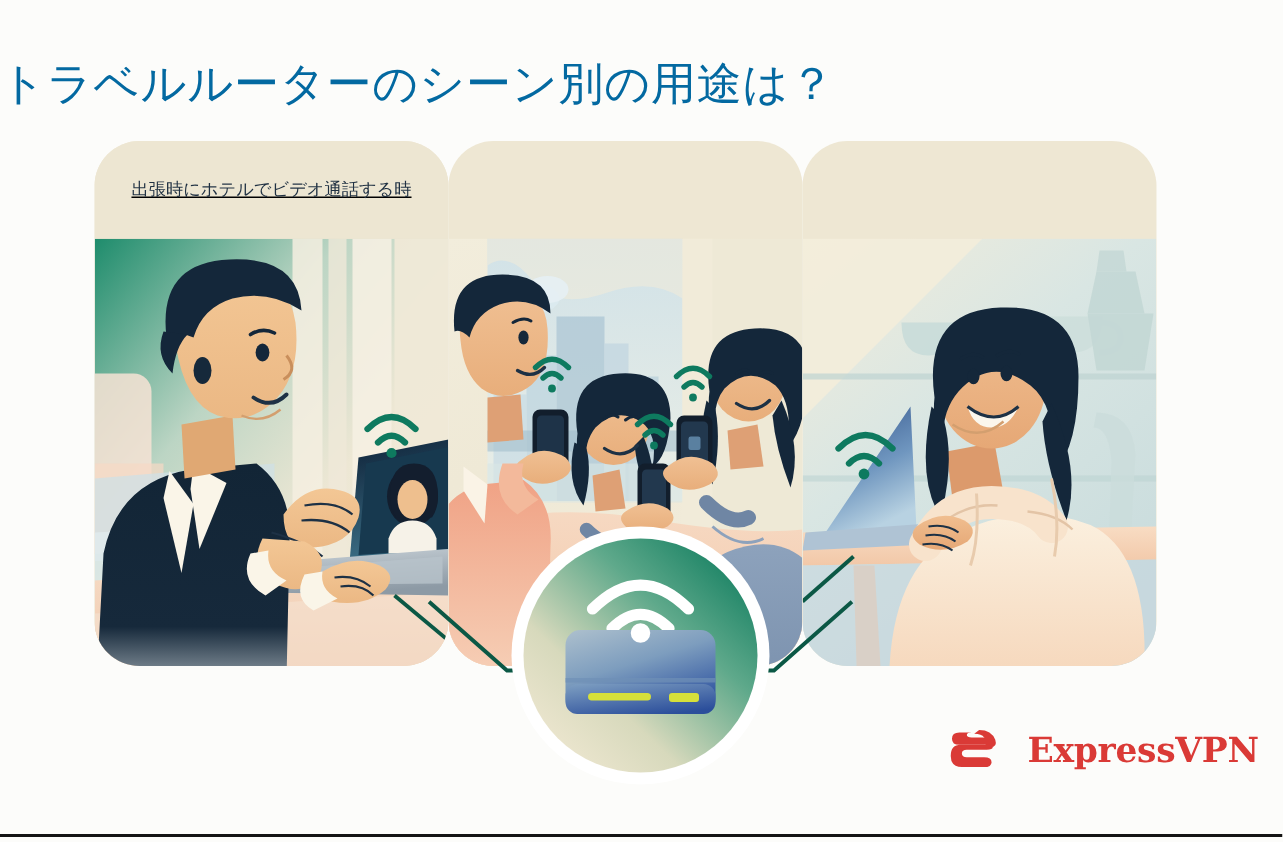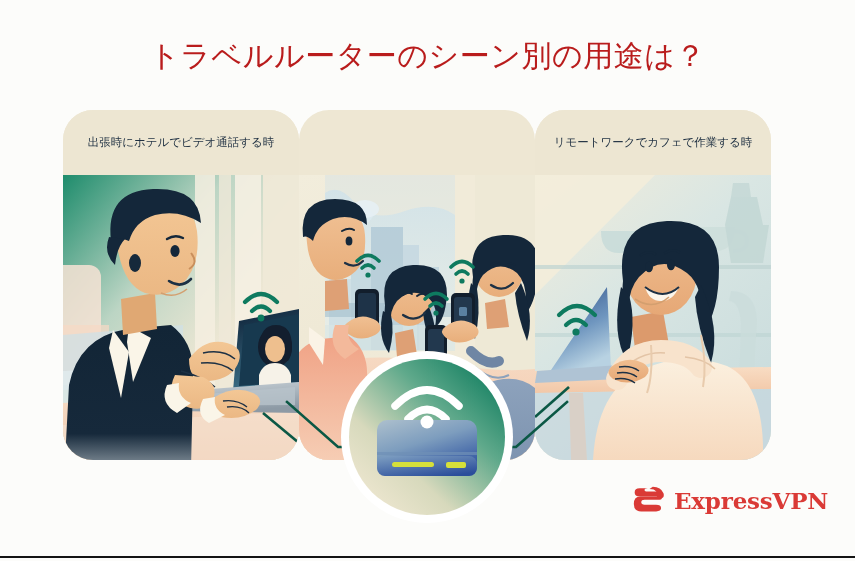--- a/index.html
+++ b/index.html
@@ -8,29 +8,29 @@
     background:#FCFCFA;
     font-family:"DejaVu Sans","Liberation Sans",sans-serif;
     position:relative;
     overflow:hidden;
   }
   .stage { position:absolute; inset:0; }
 
   
   .title {
     position:absolute; top:36px; left:0; right:0;
-    text-align:center;
+    text-align:left;
     font-size:30px;
     letter-spacing:0.5px;
-    color:#b91c1c;
+    color:#0369a1;
     font-weight:400;
   }
 
   
-  .cards { position:absolute; top:110px; left:63px; width:729px; height:350px; display:flex; gap:0; }
+  .cards { position:absolute; top:94px; left:63px; width:729px; height:350px; display:flex; gap:0;text-decoration:underline; }
   .card {
     position:relative; width:236px; height:350px;
     border-radius:30px;
     overflow:hidden;
     background:#EEE7D3;
   }
   .card-header {
     position:relative; z-index:6;
     height:65px;
     background:#EDE6D2;
@@ -40,21 +40,21 @@
   .card-header span {
     font-size:11.5px; line-height:1.55; color:#1F3042; text-align:center; font-weight:400;
   }
   .card-art { position:absolute; top:65px; left:0; width:236px; height:285px; overflow:hidden; }
   .card-art svg { display:block; width:236px; height:285px; }
 
   
   .hub { position:absolute; left:0; top:0; width:855px; height:561px; pointer-events:none; }
 
   
-  .logo { position:absolute; left:633px; top:485px; display:flex; align-items:center; gap:8px; }
+  .logo { position:absolute; left:633px; top:485px; display:flex; align-items:center; gap:19px; }
   .logo-mark { width:33px; height:30px; }
   .logo-text { font-family:"DejaVu Serif","Liberation Serif",serif; font-size:23px; color:#DA3A36; font-weight:700; letter-spacing:-0.2px; }
 
   .bottom-rule { position:absolute; left:0; top:556px; width:855px; height:2px; background:#141414; }
 </style>
 </head>
 <body>
 
 <div class="stage">
 
@@ -291,23 +291,20 @@
           <g stroke="#0E7A5F" stroke-width="3.6" fill="none" stroke-linecap="round">
             <path d="M152 92 q11 -11 22 0"></path>
             <path d="M157 99 q6 -6 12 0"></path>
           </g>
           <circle cx="163" cy="106" r="2.6" fill="#0E7A5F"></circle>
         </svg>
       </div>
     </div>
 
     <div class="card">
-      <div class="card-header">
-        <span>リモートワークでカフェで作業する時</span>
-      </div>
       <div class="card-art">
         <svg viewBox="0 0 236 285" xmlns="http://www.w3.org/2000/svg">
           <defs>
             <linearGradient id="c3bg" x1="0" y1="0" x2="0.7" y2="1">
               <stop offset="0" stop-color="#F2EDDB"></stop>
                 <stop offset="0.45" stop-color="#D9E6E3"></stop>
                 <stop offset="1" stop-color="#C9DCDD"></stop>
             </linearGradient>
             <linearGradient id="c3skin" x1="0" y1="0" x2="0" y2="1">
               <stop offset="0" stop-color="#F0BE90"></stop>

